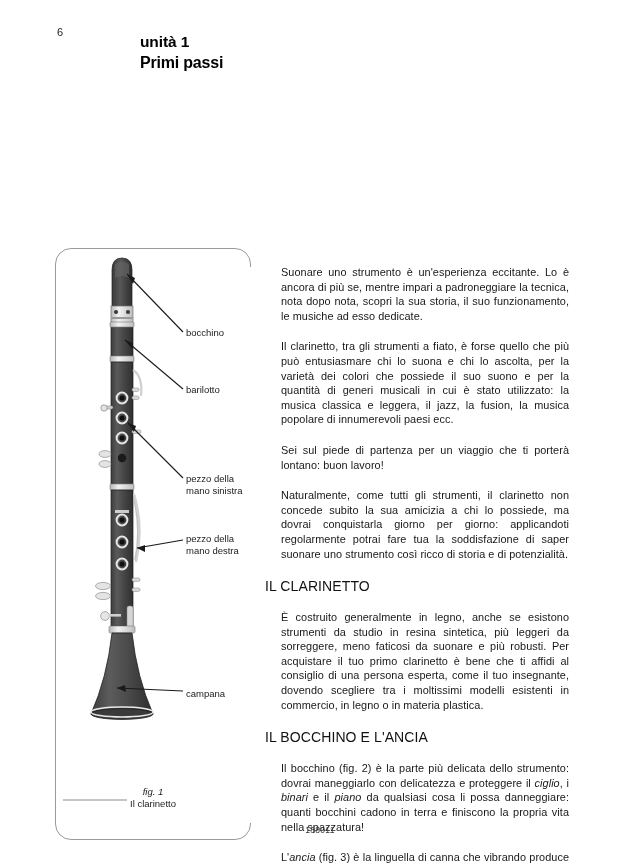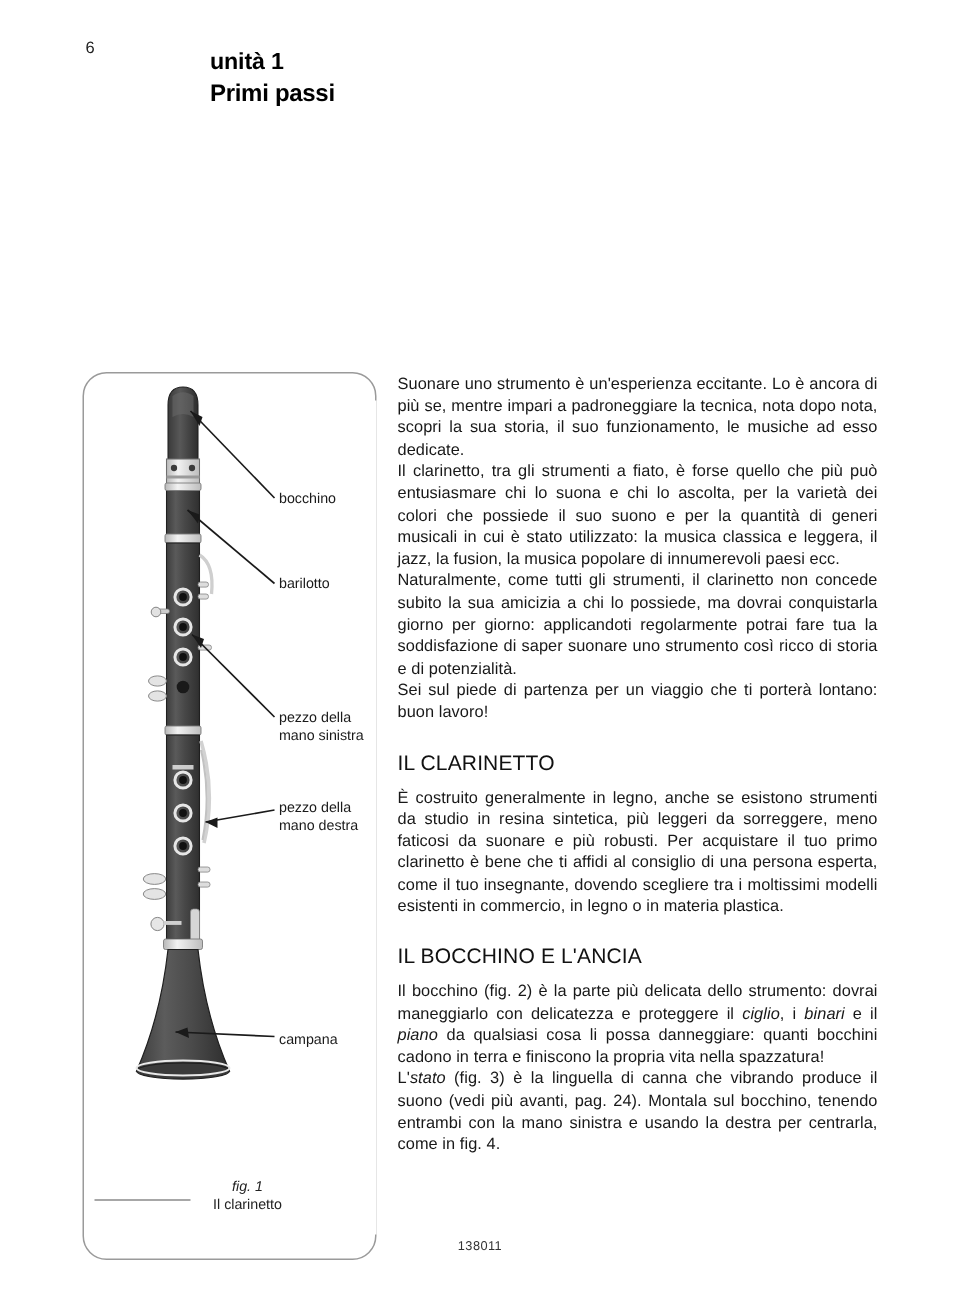--- a/index.html
+++ b/index.html
@@ -84,21 +84,20 @@
 
   .fig-caption {
     position: absolute;
     left: 55px;
     top: 786px;
     width: 196px;
     text-align: center;
     font-size: 9.5px;
     line-height: 12px;
     color: #222;
-    padding-left: 12px;
   }
   .fig-caption .fig-num { font-style: italic; }
 
   
   .clarinet-svg {
     position: absolute;
     left: 55px;
     top: 248px;
     width: 196px;
     height: 592px;
@@ -119,21 +118,21 @@
   .c-campana       { left: 186px; top: 688px; }
 
   
   .col {
     position: absolute;
     left: 265px;
     top: 249px;
     width: 320px;
   }
   .col p {
-    margin: 0;
+    margin: 16px;
     font-size: 10.9px;
     line-height: 14.6px;
     text-align: justify;
     color: #181818;
     letter-spacing: 0.05px;
   }
   .col p + p { margin-top: 0; }
 
   .sec-head {
     font-size: 14px;
@@ -285,31 +284,31 @@
 
   <div class="fig-caption">
     <div class="fig-num">fig. 1</div>
     <div>Il clarinetto</div>
   </div>
 
   <div class="col">
 
     <p>Suonare uno strumento è un'esperienza eccitante. Lo è ancora di più se, mentre impari a padroneggiare la tecnica, nota dopo nota, scopri la sua storia, il suo funzionamento, le musiche ad esso dedicate.</p>
     <p>Il clarinetto, tra gli strumenti a fiato, è forse quello che più può entusiasmare chi lo suona e chi lo ascolta, per la varietà dei colori che possiede il suo suono e per la quantità di generi musicali in cui è stato utilizzato: la musica classica e leggera, il jazz, la fusion, la musica popolare di innumerevoli paesi ecc.</p>
+    <p>Sei sul piede di partenza per un viaggio che ti porterà lontano: buon lavoro!</p>
     <p>Naturalmente, come tutti gli strumenti, il clarinetto non concede subito la sua amicizia a chi lo possiede, ma dovrai conquistarla giorno per giorno: applicandoti regolarmente potrai fare tua la soddisfazione di saper suonare uno strumento così ricco di storia e di potenzialità.</p>
-    <p>Sei sul piede di partenza per un viaggio che ti porterà lontano: buon lavoro!</p>
 
     <div class="sec-head">IL CLARINETTO</div>
 
 
     <p>È costruito generalmente in legno, anche se esistono strumenti da studio in resina sintetica, più leggeri da sorreggere, meno faticosi da suonare e più robusti. Per acquistare il tuo primo clarinetto è bene che ti affidi al consiglio di una persona esperta, come il tuo insegnante, dovendo scegliere tra i moltissimi modelli esistenti in commercio, in legno o in materia plastica.</p>
 
     <div class="sec-head">IL BOCCHINO E L'ANCIA</div>
 
     <p><span>Il bocchino (fig. 2) è la parte più delicata dello strumento: dovrai maneggiarlo con delicatezza e proteggere il </span><i>ciglio</i><span>, i </span><i>binari</i><span> e il </span><i>piano</i><span> da qualsiasi cosa li possa danneggiare: quanti bocchini cadono in terra e finiscono la propria vita nella spazzatura!</span></p>
 
-    <p><span>L'</span><i>stato</i><span> (fig. 3) è la linguella di canna che vibrando produce il suono (vedi più avanti, pag. 24). Montala sul bocchino, tenendo entrambi con la mano sinistra e usando la destra per centrarla, come in fig. 4.</span></p>
+    <p><span>L'</span><i>ancia</i><span> (fig. 3) è la linguella di canna che vibrando produce il suono (vedi più avanti, pag. 24). Montala sul bocchino, tenendo entrambi con la mano sinistra e usando la destra per centrarla, come in fig. 4.</span></p>
 
   </div>
 
   <div class="footer-code">138011</div>
 
 </div>
 
 </body></html>

